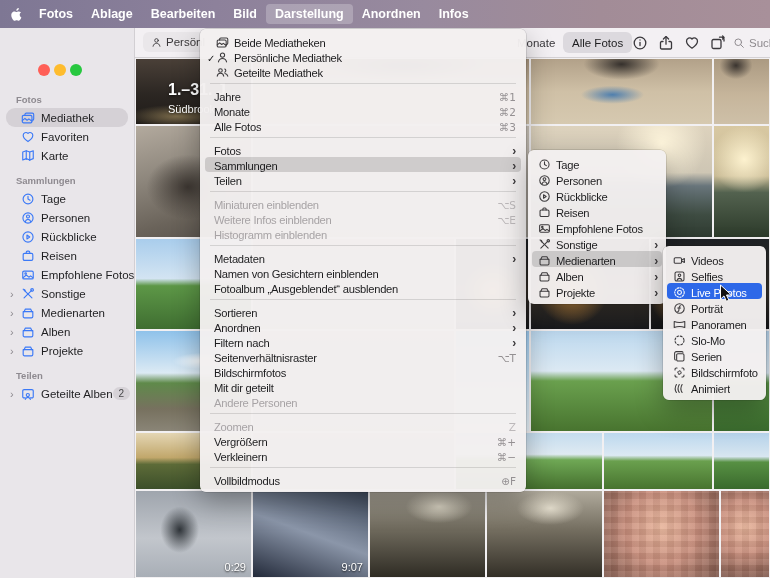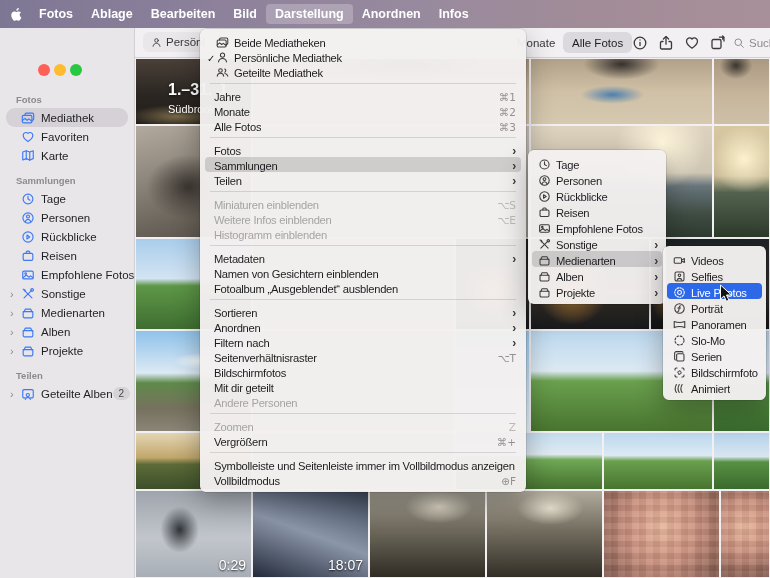--- a/index.html
+++ b/index.html
@@ -90,21 +90,21 @@
   .g-angel1{background:radial-gradient(ellipse 45% 30% at 60% 18%,#d8d2c2 0%,rgba(216,210,194,0) 65%),
      linear-gradient(180deg,#a8a296 0%,#6e695c 45%,#2f2c24 100%);}
   .g-angel2{background:radial-gradient(ellipse 45% 30% at 55% 20%,#ded8c8 0%,rgba(222,216,200,0) 65%),
      linear-gradient(180deg,#b0aa9c 0%,#746e60 45%,#332f27 100%);}
   .g-face{background:repeating-linear-gradient(0deg,rgba(255,255,255,0.06) 0 6px,rgba(0,0,0,0.05) 6px 12px),
      repeating-linear-gradient(90deg,rgba(255,255,255,0.05) 0 7px,rgba(0,0,0,0.05) 7px 14px),
      radial-gradient(circle at 50% 42%,#e8b49a 0%,#c98e7c 48%,#7a5448 100%);}
   .date-ov{position:absolute;left:8px;top:22px;color:#fff;text-shadow:0 1px 3px rgba(0,0,0,0.6);margin-left:24px;}
   .date-ov .t{font-size:16px;font-weight:700;}
   .date-ov .s{font-size:11px;margin-top:4px;}
-  .dur{position:absolute;right:5px;bottom:4px;color:#fff;font-size:14px;text-shadow:0 1px 2px rgba(0,0,0,0.8);margin-top:36px;}
+  .dur{position:absolute;right:5px;bottom:4px;color:#fff;font-size:11px;text-shadow:0 1px 2px rgba(0,0,0,0.8);margin-top:36px;}
 
   
   .menu{position:absolute;background:rgba(243,239,239,0.97);border-radius:6px;padding:5px 0;
     box-shadow:0 0 0 0.5px rgba(0,0,0,0.2),0 10px 28px rgba(0,0,0,0.3);font-size:11.2px;
     letter-spacing:-0.25px;color:#1d1d1f;z-index:30;}
   #menu-darstellung{left:200px;top:29px;width:326px;}
   #menu-sammlungen{left:528px;top:150px;width:138px;z-index:31;}
   #menu-medienarten{left:663px;top:246px;width:103px;z-index:32;}
   .mrow{display:flex;align-items:flex-end;height:15px;margin:0 5px;padding:0 5px 0 9px;border-radius:4px;
     white-space:nowrap;}
@@ -344,21 +344,21 @@
     <div class="tile g-fieldsun" style="left:0;top:374px;width:117px;height:58px"></div>
     <div class="tile g-mid" style="left:117px;top:374px;width:203px;height:58px"></div>
     <div class="tile g-greenwide" style="left:320px;top:374px;width:148px;height:58px"></div>
     <div class="tile g-brightfield" style="left:468px;top:374px;width:110px;height:58px"></div>
     <div class="tile g-field2" style="left:578px;top:374px;width:57px;height:58px"></div>
 
     <div class="tile g-snowperson" style="left:0;top:432px;width:117px;height:88px">
       <span class="dur">0:29</span>
     </div>
     <div class="tile g-snowdark" style="left:117px;top:432px;width:117px;height:88px">
-      <span class="dur">18:07</span>
+      <span class="dur">9:07</span>
     </div>
     <div class="tile g-angel1" style="left:234px;top:432px;width:117px;height:88px"></div>
     <div class="tile g-angel2" style="left:351px;top:432px;width:117px;height:88px"></div>
     <div class="tile g-face" style="left:468px;top:432px;width:117px;height:88px"></div>
     <div class="tile g-face" style="left:585px;top:432px;width:50px;height:88px"></div>
   </div>
 
   <div id="toolbar">
     <div class="tb" id="tb-library">
       <svg class="stk">
@@ -651,24 +651,25 @@
       </div>
       <div class="msep"></div>
       <div class="mrow dis">
         <span class="mlabel">Zoomen</span>
         <span class="msc">Z</span>
       </div>
       <div class="mrow">
         <span class="mlabel">Vergrößern</span>
         <span class="msc">⌘+</span>
       </div>
+      <div class="mrow">
+        <span class="mlabel">Verkleinern</span>
+        <span class="msc">⌘−</span>
+      </div>
       <div class="msep"></div>
-      <div class="mrow">
-        <span class="mlabel">Symbolleiste und Seitenleiste immer im Vollbildmodus anzeigen</span>
-      </div>
       <div class="mrow">
         <span class="mlabel">Vollbildmodus</span>
         <span class="msc">⊕F</span>
       </div>
     </div>
   <div class="menu" id="menu-sammlungen">
       <div class="mrow icons">
         <span class="micon flex-center">
           <svg class=" stk">
             <use href="#i-clock"></use>

